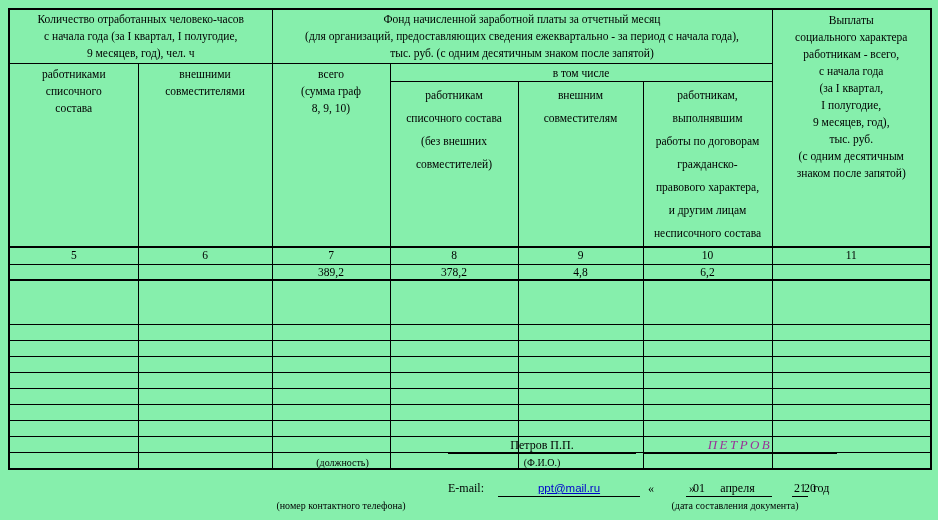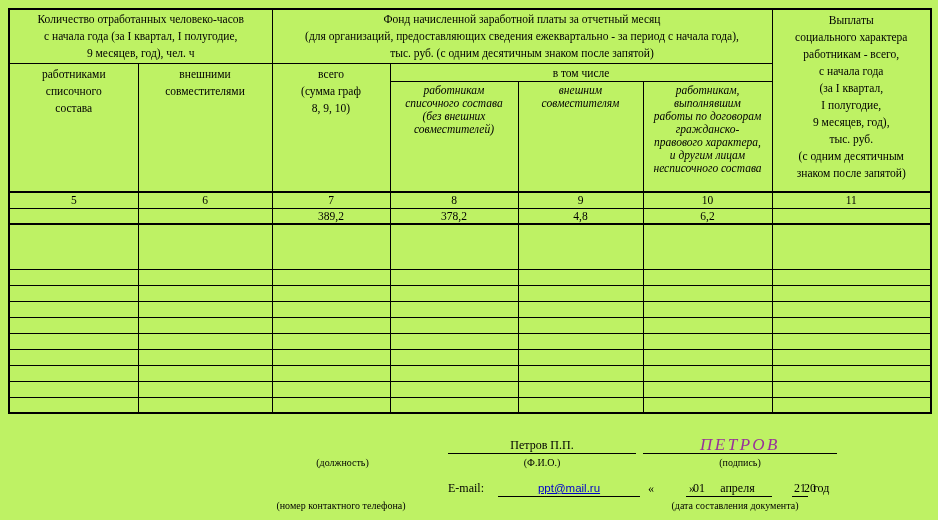--- a/index.html
+++ b/index.html
@@ -1,49 +1,49 @@
 <!DOCTYPE html>
 <html><head>
 <meta charset="utf-8">
 <style>
   * { margin:0; padding:0; box-sizing:border-box; }
   html,body { background:#ffffff; }
   .page {
-    position:relative; width:938px; height:520px; background:#bef264;
+    position:relative; width:938px; height:520px; background:#86efac;
     font-family:"Liberation Serif", serif; color:#000000; overflow:hidden;
   }
   
   .form-table {
     position:absolute; left:8px; top:8px; width:922px;
     border-collapse:collapse; table-layout:fixed;
     border:2px solid #000;
   }
   .form-table td {
     border:1px solid #000; padding:1px 2px;
     font-size:11.5px; text-align:center; vertical-align:top; overflow:hidden;
   }
   .pre { white-space:pre-line; }
   tr.r1 td { height:54px; line-height:17px; }
   td.c-social { line-height:17.4px; padding-top:2px;margin-left:6px; }
   tr.r2 td { height:18px; }
   td.c-incl { vertical-align:middle; line-height:14px; }
   td.c-span2 { line-height:17px; padding-top:2px; }
-  tr.r3 td { height:110px; line-height:13px; padding-top:2px;font-style:italic; }
+  tr.r3 td { height:110px; line-height:23px; padding-top:2px; }
   tr.r-nums td { height:17px; vertical-align:middle; line-height:13px; border-top:2px solid #000; }
   tr.r-data td { height:15px; vertical-align:middle; line-height:12px; }
   tr.r-tall td { height:45px; border-top:2px solid #000; }
   tr.r-thin td { height:16px; }
   
   .blank {
     position:absolute; height:17px; border-bottom:1px solid #000;
     text-align:center; font-size:12px; line-height:16px; white-space:nowrap;
   }
   .plain-text { position:absolute; height:17px; font-size:12px; line-height:16px; white-space:nowrap; }
   .u-label { position:absolute; font-size:10px; line-height:11px; text-align:center; white-space:nowrap; }
-  .sig-script { color:#993399; font-style:italic; letter-spacing:2.5px; font-size:17px; }
+  .sig-script { color:#993399; font-style:italic; letter-spacing:2.5px; font-size:13px; }
   .email-link {
     font-family:"Liberation Sans", sans-serif; font-size:11.5px;
     color:#0000cc; text-decoration:underline; cursor:pointer;
   }
 </style>
 </head>
 <body>
 
 <div class="page">
 
@@ -212,21 +212,20 @@
       </tr>
     </tbody>
   </table>
 
   <div class="u-label" style="left:247px; top:457px; width:191px;">(должность)</div>
 
   <div class="blank" style="left:448px; top:437px; width:188px;">Петров П.П.</div>
   <div class="u-label" style="left:448px; top:457px; width:188px;">(Ф.И.О.)</div>
 
   <div class="blank" style="left:643px; top:437px; width:194px;"><span class="sig-script">ПЕТРОВ</span></div>
-  <div class="u-label" style="left:643px; top:457px; width:194px;">(подпись)</div>
 
   <div class="u-label" style="left:243px; top:500px; width:196px;">(номер контактного телефона)</div>
 
   <div class="plain-text" style="left:448px; top:480px; width:46px;">E-mail:</div>
   <div class="blank" style="left:498px; top:480px; width:142px;"><span class="email-link">ppt@mail.ru</span></div>
 
   <div class="plain-text" style="left:646px; top:480px; width:10px; text-align:center;">«</div>
   <div class="blank" style="left:658px; top:480px; width:26px;margin-left:28px;">01</div>
   <div class="plain-text" style="left:687px; top:480px; width:10px; text-align:center;">»</div>
   <div class="blank" style="left:703px; top:480px; width:69px;">апреля</div>

